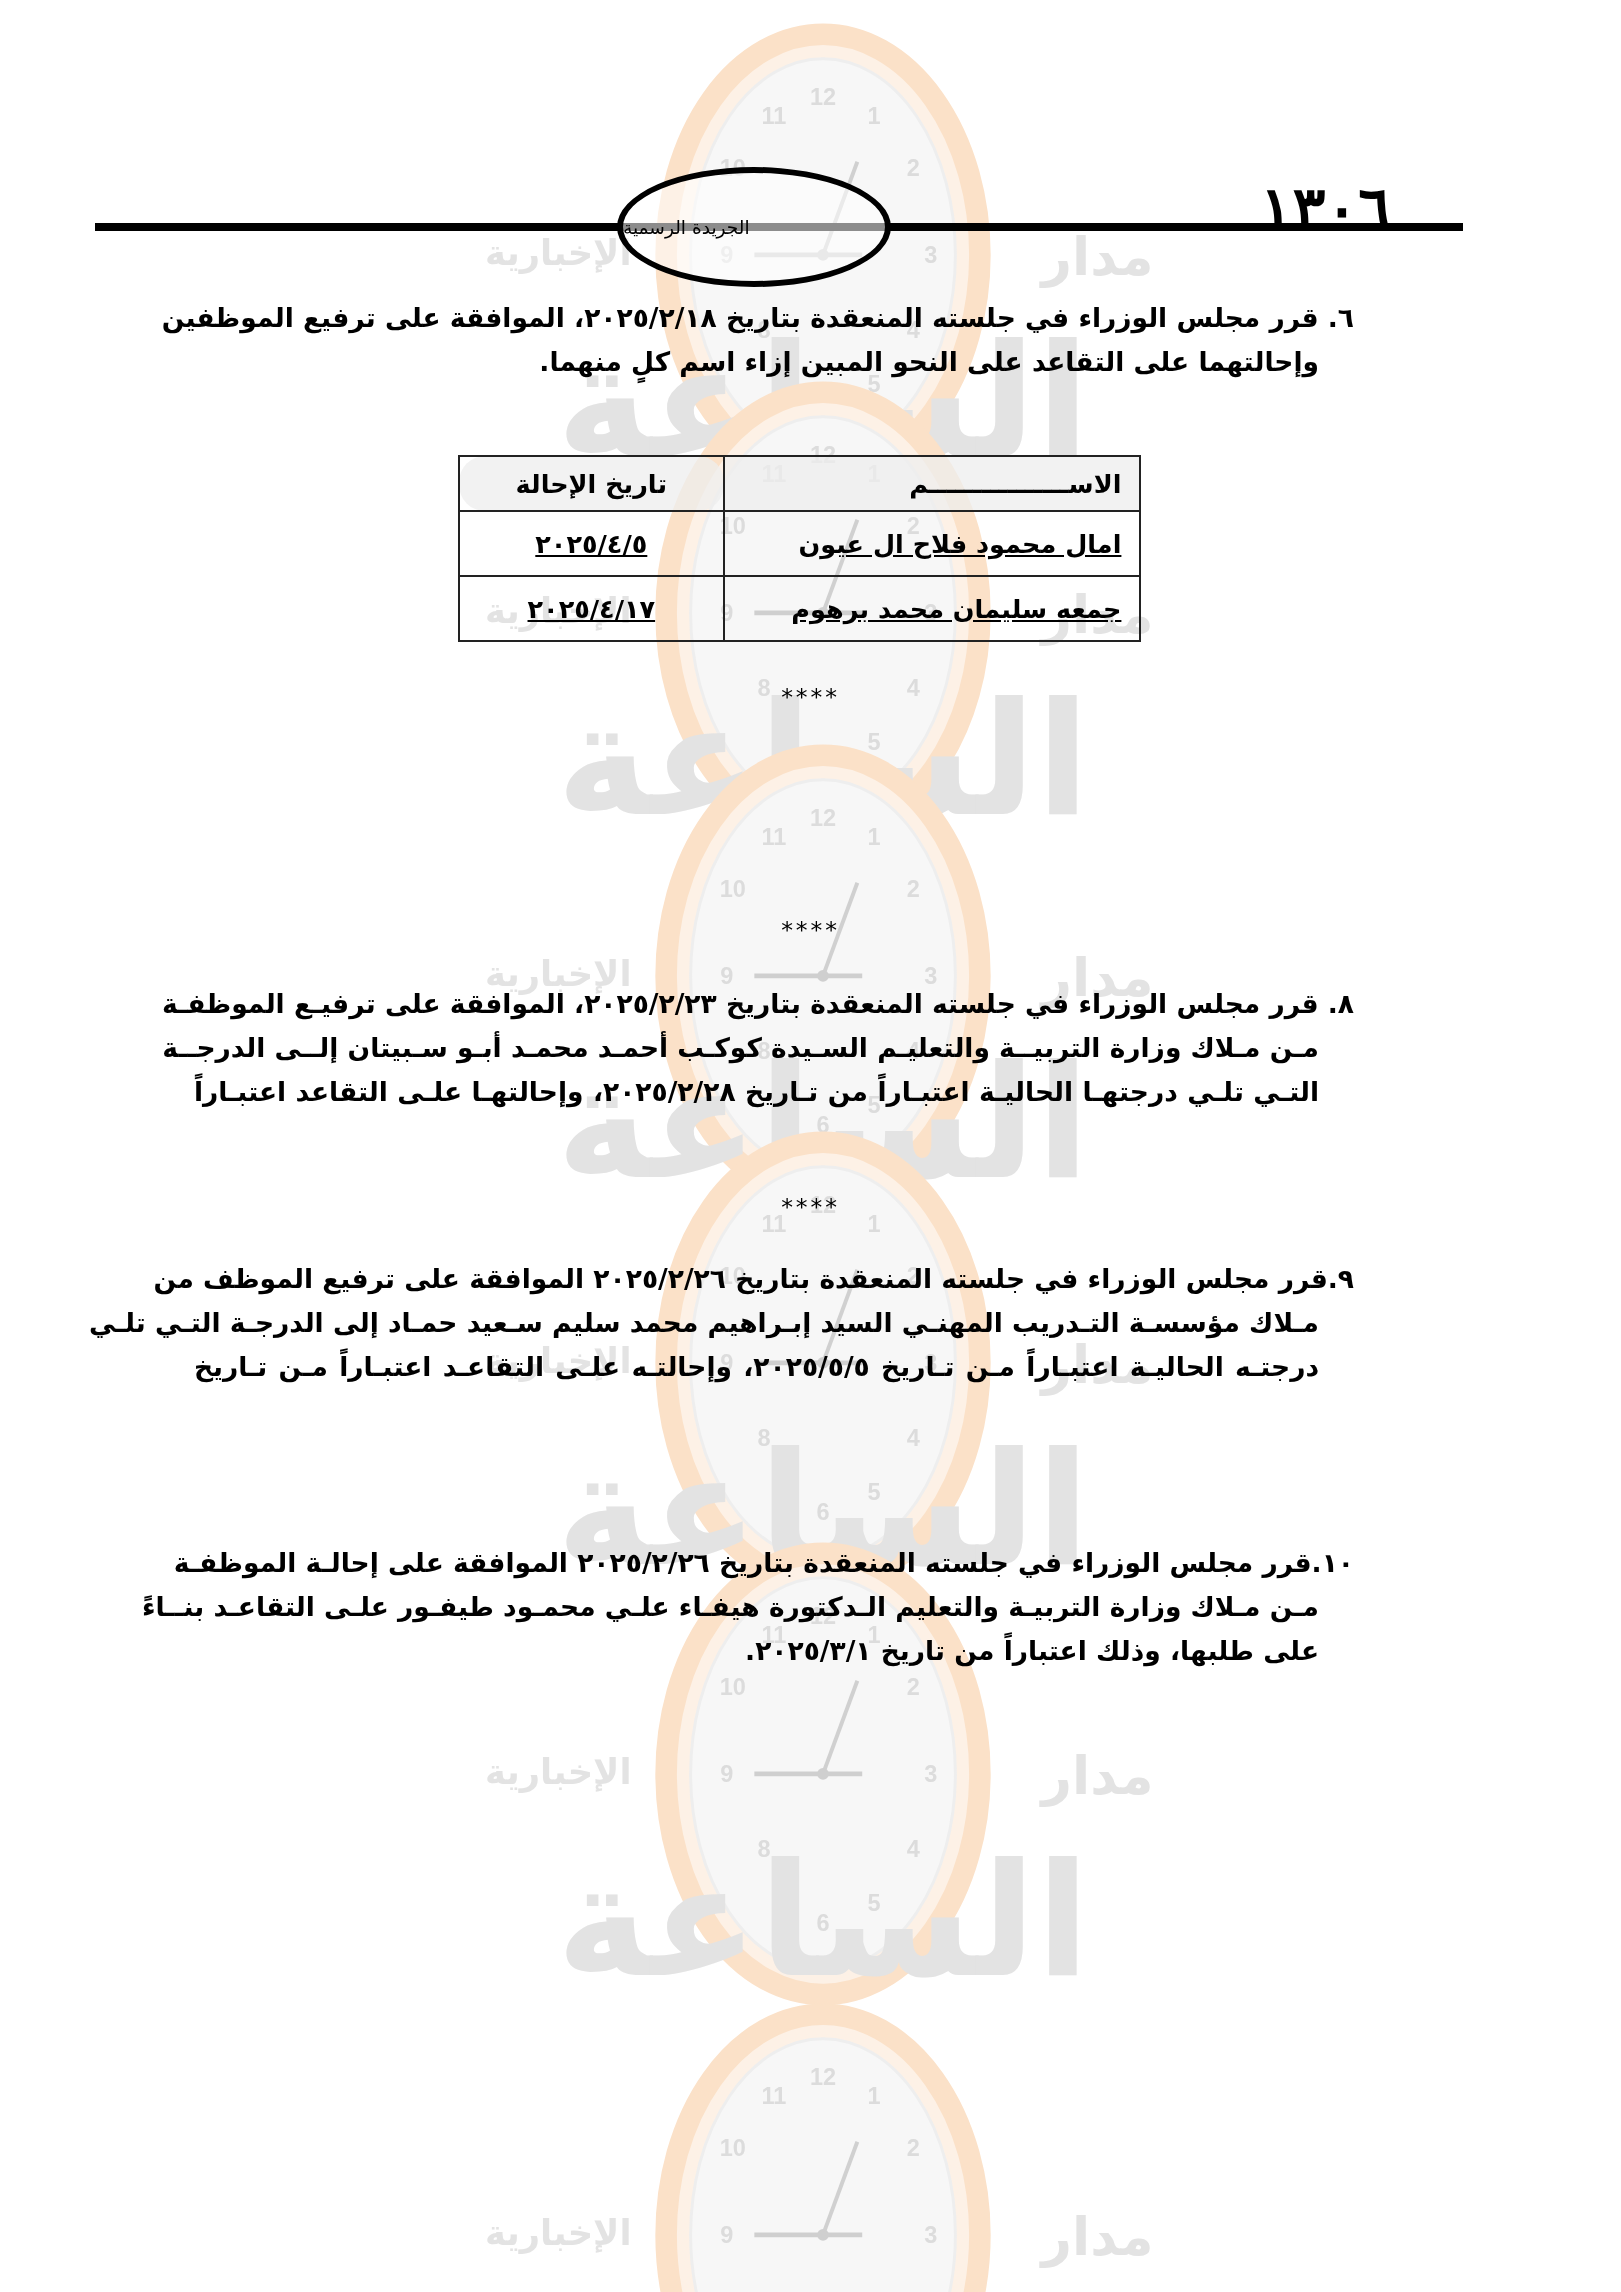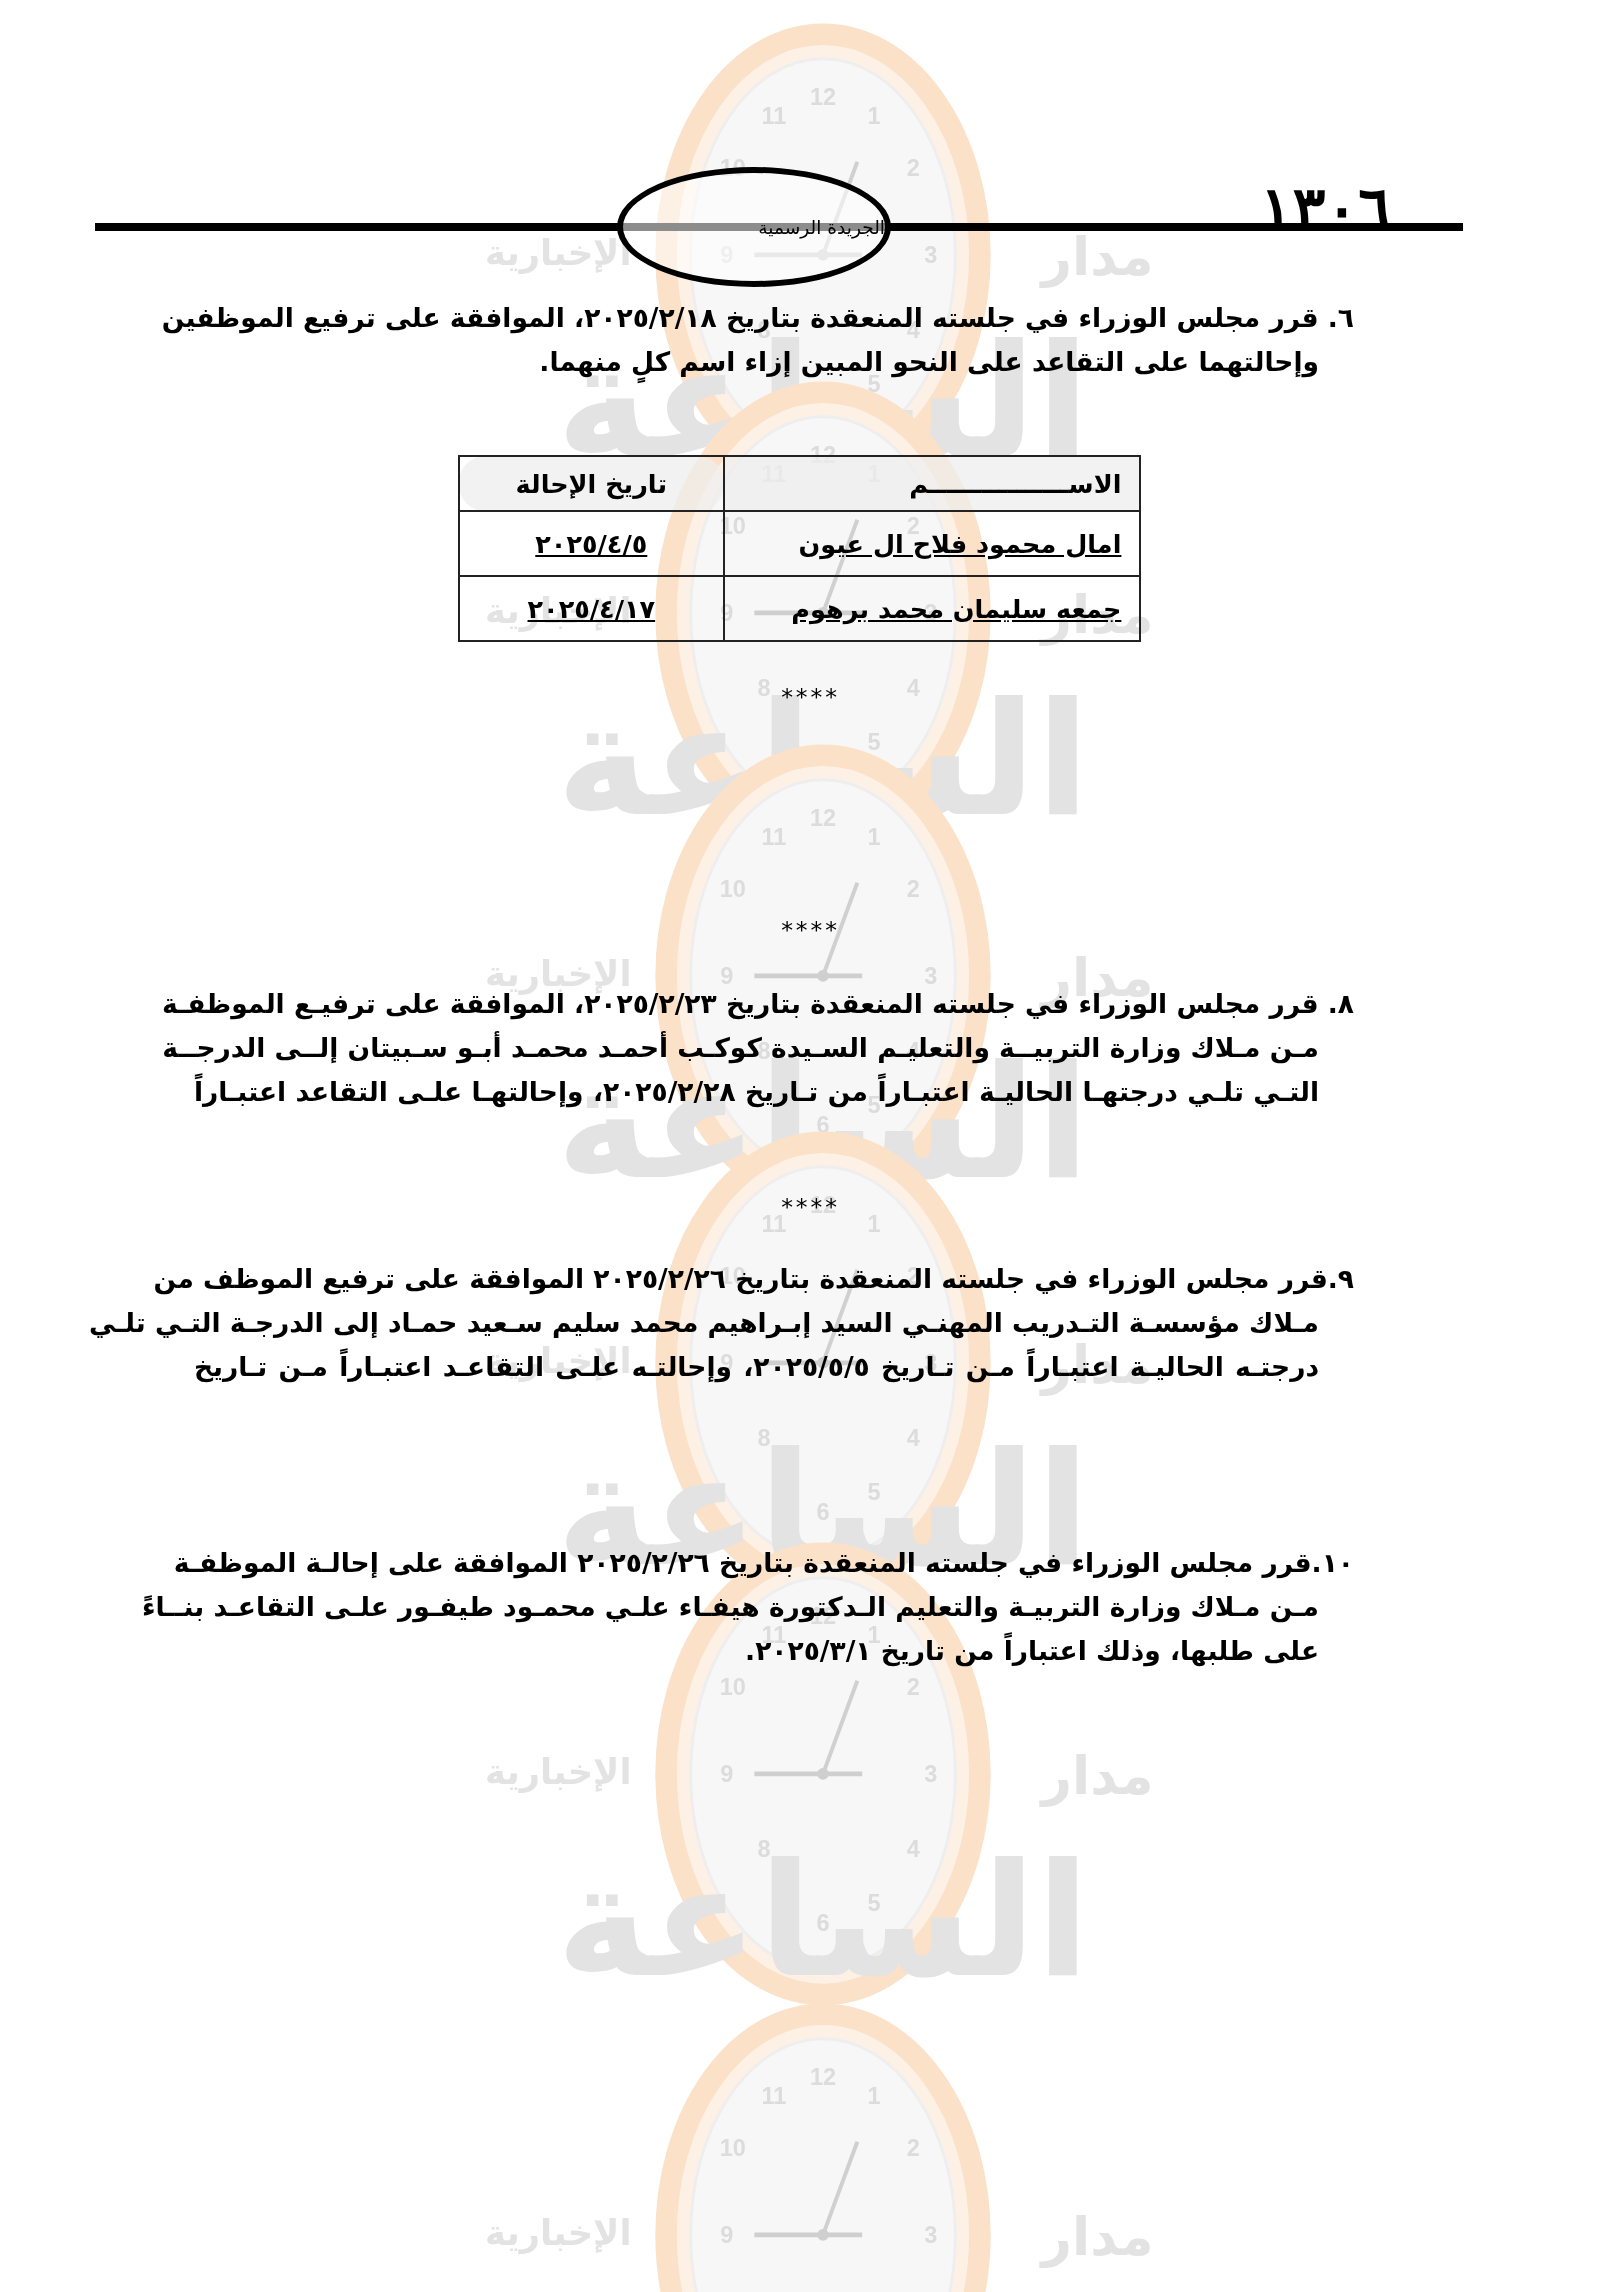--- a/index.html
+++ b/index.html
@@ -9,21 +9,21 @@
   
   .wm { position: absolute; left: 470px; width: 706px; height: 510px; pointer-events: none; z-index: 0; }
   .wm svg { width: 100%; height: 100%; display: block; }
 
   
   .header-line { position: absolute; left: 95px; top: 223px; width: 1368px; height: 7.8px; background: #000; z-index: 2; }
   .header-ellipse {
     position: absolute; left: 617px; top: 167px; width: 274px; height: 120px;
     border: 6.9px solid #000; border-radius: 50%; background: rgba(255,255,255,0.55);
     box-sizing: border-box; z-index: 3;
-    display: flex; align-items: center; justify-content: flex-end;
+    display: flex; align-items: center; justify-content: flex-start;
   }
   .header-title { font-family: "DejaVu Sans", sans-serif; font-size: 18.6px; color: #000; direction: rtl; }
   .page-number {
     position: absolute; left: 1257px; top: 174px; width: 137px; height: 69px;
     font-family: "DejaVu Serif", serif; font-size: 61px; font-weight: bold; color: #000;
     text-align: center; line-height: 69px; z-index: 2; direction: rtl;
   }
 
   
   .item { position: absolute; left: 194px; width: 1160px; z-index: 2; direction: rtl; }

